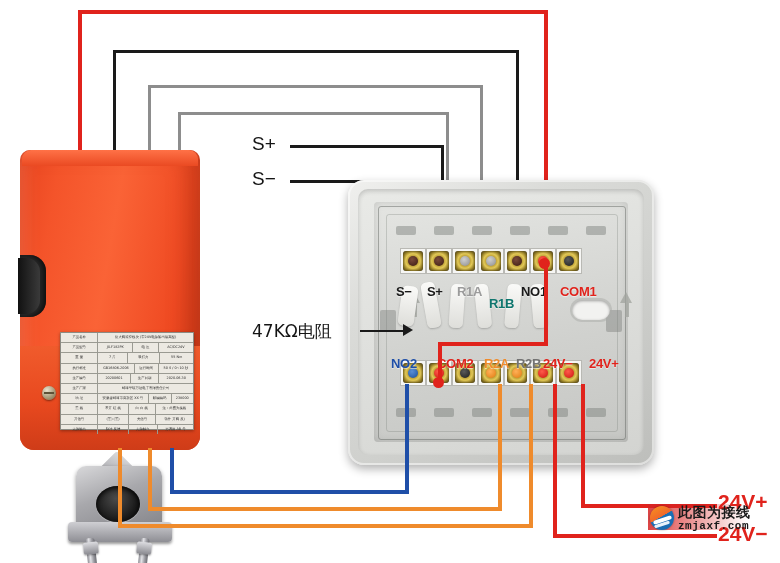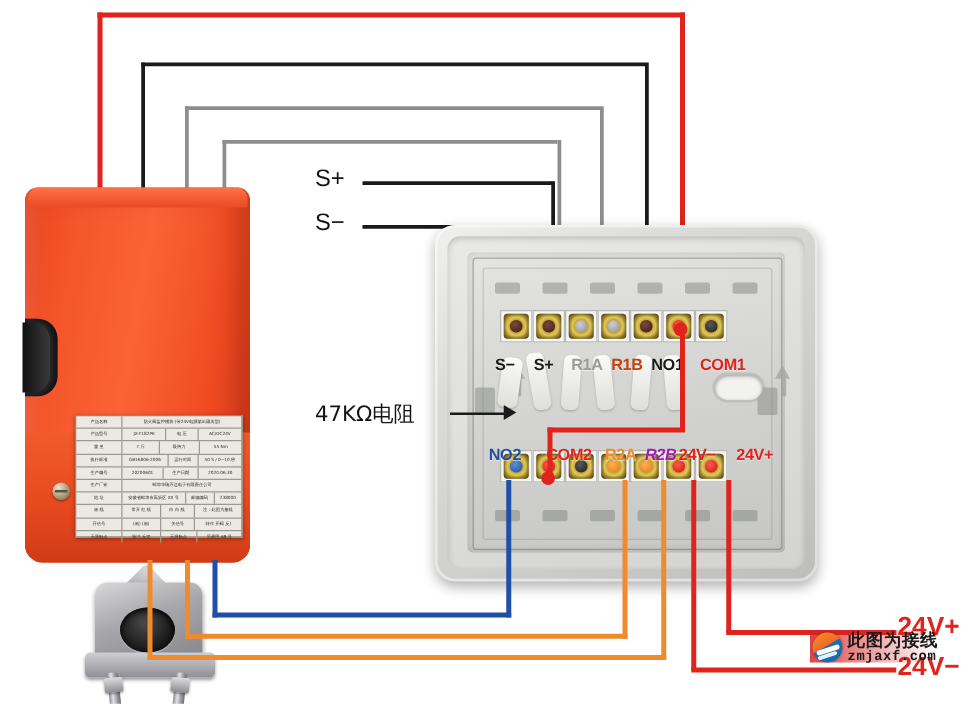--- a/index.html
+++ b/index.html
@@ -351,28 +351,28 @@
           <div class="cup">
             <div class="screwhead red"></div>
           </div>
         </div>
       </div>
   </div>
 
   <div class="tlabel" style="left:396px;top:284px;color:#1a1a1a;">S−</div>
   <div class="tlabel" style="left:427px;top:284px;color:#1a1a1a;">S+</div>
   <div class="tlabel" style="left:457px;top:284px;color:#9b9b9b;">R1A</div>
-  <div class="tlabel" style="left:489px;top:284px;color:#c2410c;">R1B</div>
+  <div class="tlabel" style="left:489px;top:296px;color:#0f766e;">R1B</div>
   <div class="tlabel" style="left:521px;top:284px;color:#1a1a1a;">NO1</div>
   <div class="tlabel" style="left:560px;top:284px;color:#e0231c;">COM1</div>
 
   <div class="tlabel" style="left:391px;top:356px;color:#1f4fa8;">NO2</div>
   <div class="tlabel" style="left:437px;top:356px;color:#e0231c;">COM2</div>
   <div class="tlabel" style="left:484px;top:356px;color:#ef8b2c;">R2A</div>
-  <div class="tlabel" style="left:516px;top:356px;color:#a21caf;font-style:italic;">R2B</div>
+  <div class="tlabel" style="left:516px;top:356px;color:#737373;">R2B</div>
   <div class="tlabel" style="left:543px;top:356px;color:#e0231c;">24V−</div>
   <div class="tlabel" style="left:589px;top:356px;color:#e0231c;">24V+</div>
 
   <div class="wire wv2" style="left:544px;top:262px;height:82px;background:#e0231c;"></div>
   <div class="wire wh2" style="left:438px;top:342px;width:110px;background:#e0231c;"></div>
   <div class="wire wv2" style="left:438px;top:342px;height:42px;background:#e0231c;"></div>
   <div class="dot" style="left:539px;top:258px;width:11px;height:11px;background:#e0231c;"></div>
   <div class="dot" style="left:433px;top:377px;width:11px;height:11px;background:#e0231c;"></div>
 
   <div class="wire wv2" style="left:405px;top:384px;height:110px;background:#1f4fa8;"></div>

